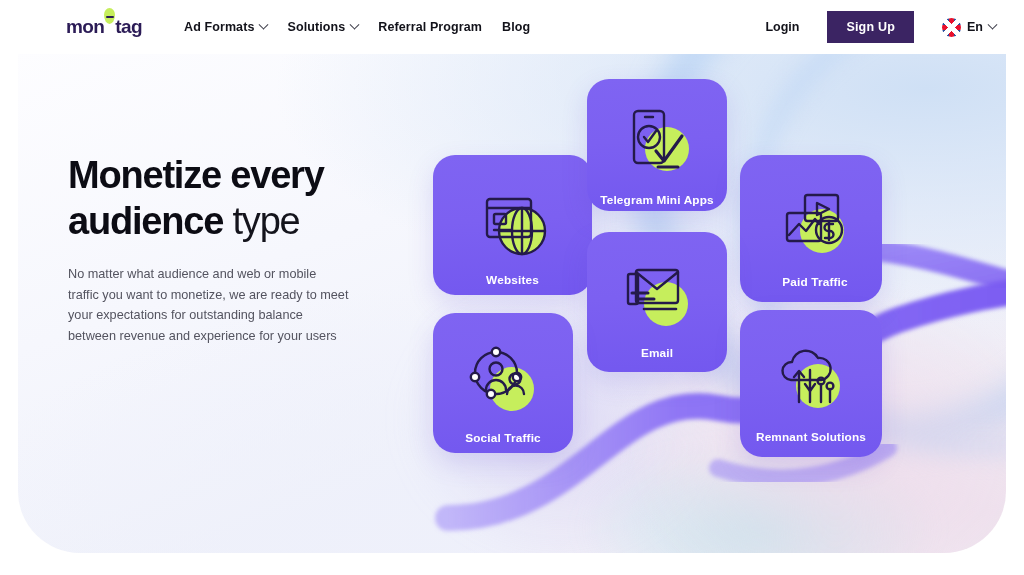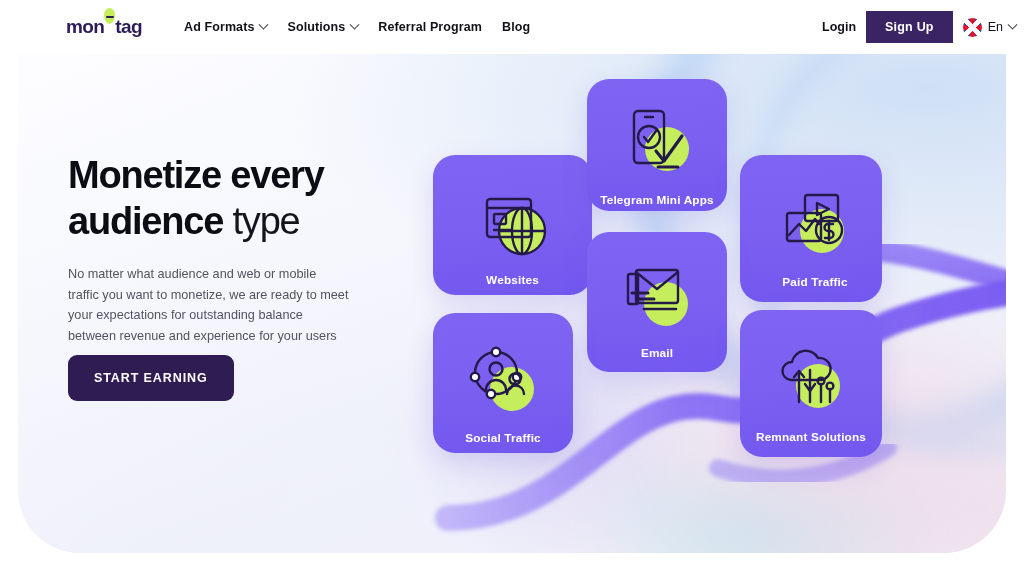--- a/index.html
+++ b/index.html
@@ -21,21 +21,21 @@
 
   
   .navbar {
     position: absolute;
     top: 0; left: 0;
     width: 1024px;
     height: 54px;
     background: #ffffff;
     display: flex;
     align-items: center;
-    padding: 0 8px 0 66px;
+    padding: 0 28px 0 66px;
     z-index: 40;
   }
 
   .logo {
     display: flex;
     align-items: baseline;
     font-size: 19px;
     font-weight: 700;
     letter-spacing: -0.6px;
     color: #2b1b56;
@@ -87,21 +87,21 @@
     width: 7px; height: 7px;
     border-right: 1.4px solid #3a3a46;
     border-bottom: 1.4px solid #3a3a46;
     transform: rotate(45deg) translate(-2px,-2px);
   }
 
   .nav-right {
     margin-left: auto;
     display: flex;
     align-items: center;
-    gap: 10px;
+    gap: 28px;
   }
   .login-link {
     font-size: 12.5px;
     font-weight: 700;
     color: #12121a;
     cursor: pointer;
   }
   .signup-btn {
     background: #3b2463;
     color: #ffffff;
@@ -113,21 +113,21 @@
     cursor: pointer;
     letter-spacing: 0.2px;
     font-family: "Liberation Sans", sans-serif;
   }
   .lang {
     display: flex;
     align-items: center;
     gap: 6px;
     cursor: pointer;
     font-size: 12.5px;
-    font-weight: 400;
+    font-weight: 700;
     color: #12121a;
   }
   .flag {
     width: 19px; height: 19px;
     border-radius: 50%;
     background:
       linear-gradient(45deg, transparent 42%, #fff 42%, #fff 58%, transparent 58%),
       linear-gradient(-45deg, transparent 42%, #fff 42%, #fff 58%, transparent 58%),
       linear-gradient(0deg, transparent 38%, #e8112d 38%, #e8112d 62%, transparent 62%),
       linear-gradient(90deg, transparent 38%, #e8112d 38%, #e8112d 62%, transparent 62%),
@@ -216,21 +216,21 @@
     font-weight: 700;
     margin-bottom: 20px;
   }
   .headline .light { font-weight: 300; color: #14141c; }
 
   .subcopy {
     font-size: 12.7px;
     line-height: 1.62;
     color: #53535f;
     width: 282px;
-    margin-bottom: 8px;
+    margin-bottom: 26px;
   }
 
   .cta {
     display: inline-block;
     background: #2e1c52;
     color: #ffffff;
     font-size: 12.5px;
     font-weight: 700;
     letter-spacing: 0.9px;
     border: none;
@@ -350,21 +350,20 @@
       <path d="M 430 470 C 560 470 600 340 700 360 C 790 378 800 300 880 272 C 930 255 980 245 1010 243" fill="none" stroke="url(#rib)" stroke-width="26" stroke-linecap="round" filter="url(#soft)"></path>
       <path d="M 840 200 C 900 205 950 222 1000 236" fill="none" stroke="url(#rib2)" stroke-width="22" stroke-linecap="round" filter="url(#soft)" opacity="0.9"></path>
       <path d="M 700 420 C 760 440 820 430 870 400" fill="none" stroke="#8b72f6" stroke-width="18" stroke-linecap="round" filter="url(#soft)" opacity="0.45"></path>
     </svg>
 
     <div class="copy">
       <h1 class="headline">
         <span>Monetize every audience</span><span class="light"> type</span>
       </h1>
       <p class="subcopy">No matter what audience and web or mobile traffic you want to monetize, we are ready to meet your expectations for outstanding balance between revenue and experience for your users</p>
-      <button class="cta">START EARNING</button>
     </div>
 
     <div class="cards">
 
       <div class="card card-websites">
         <div class="card-icon">
           <svg width="86" height="86" viewBox="0 0 86 86">
             <circle cx="52" cy="50" r="23" fill="#c6ee5c"></circle>
             <g fill="none" stroke="#241a4a" stroke-width="2.4">
               <rect x="17" y="18" width="44" height="38" rx="3"></rect>

